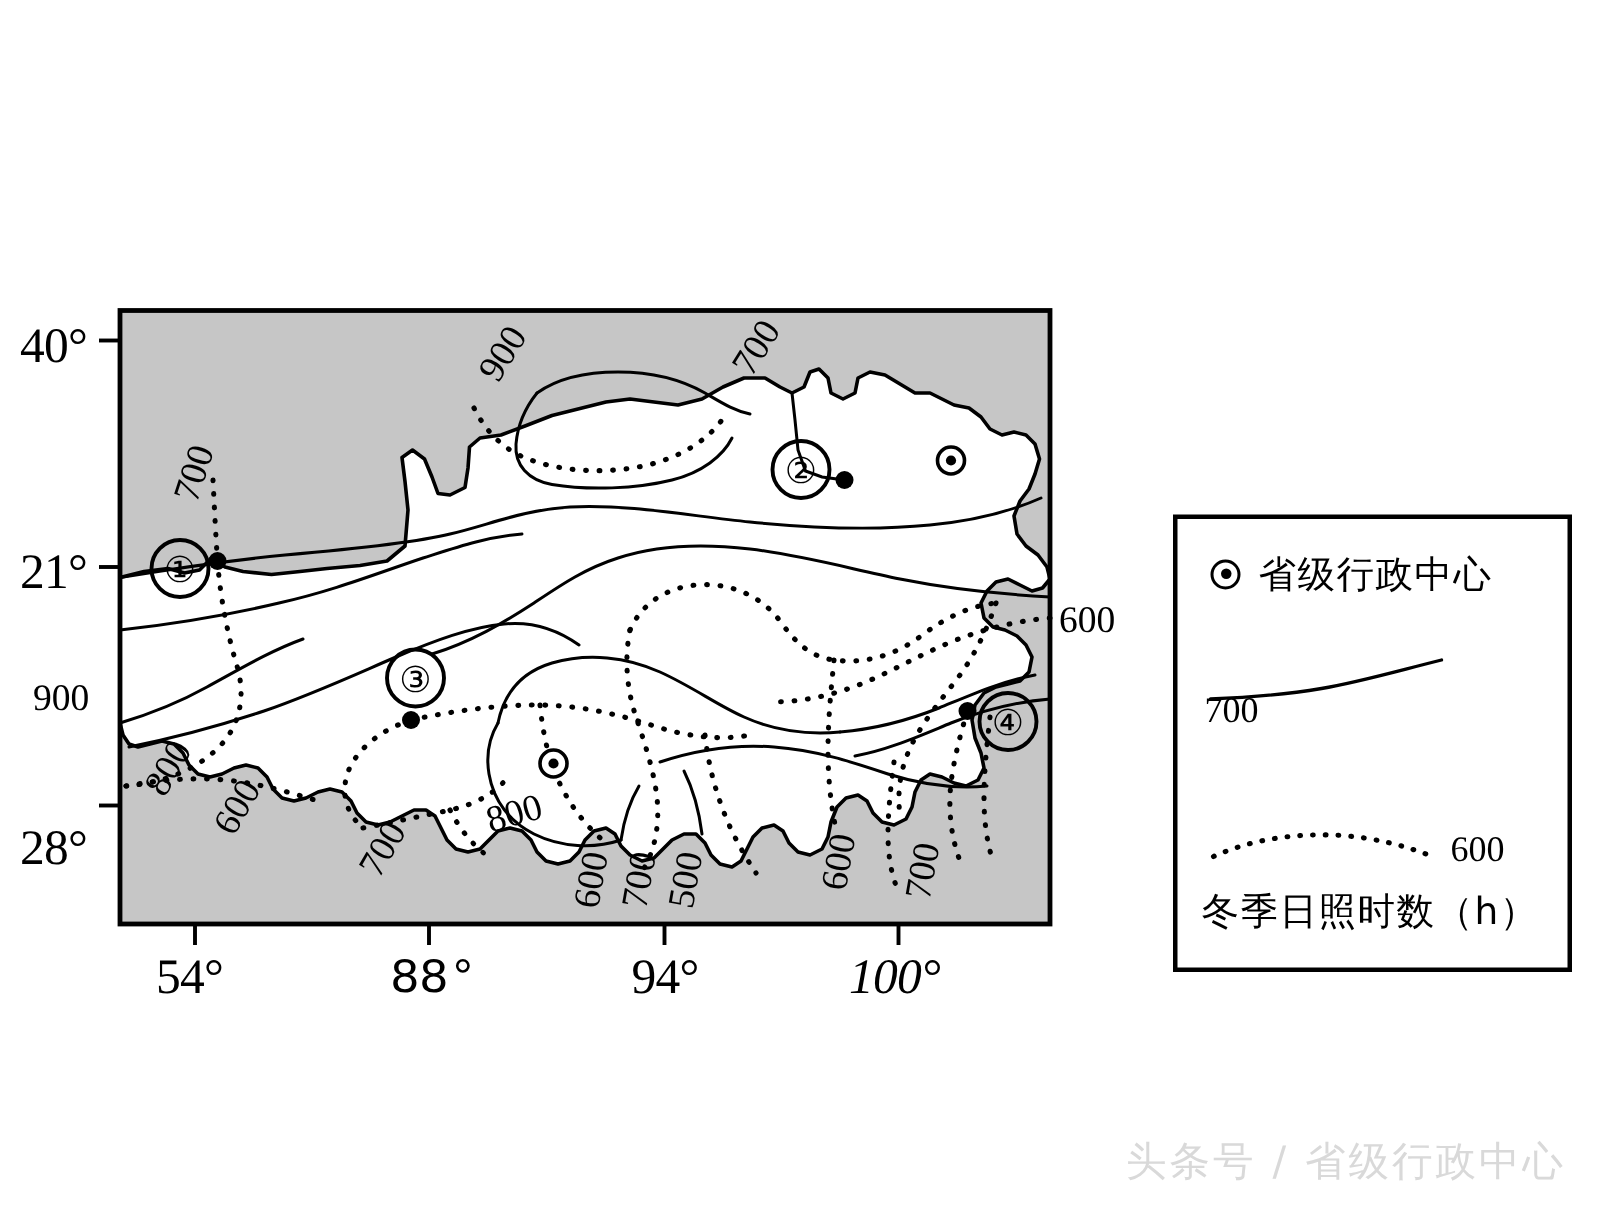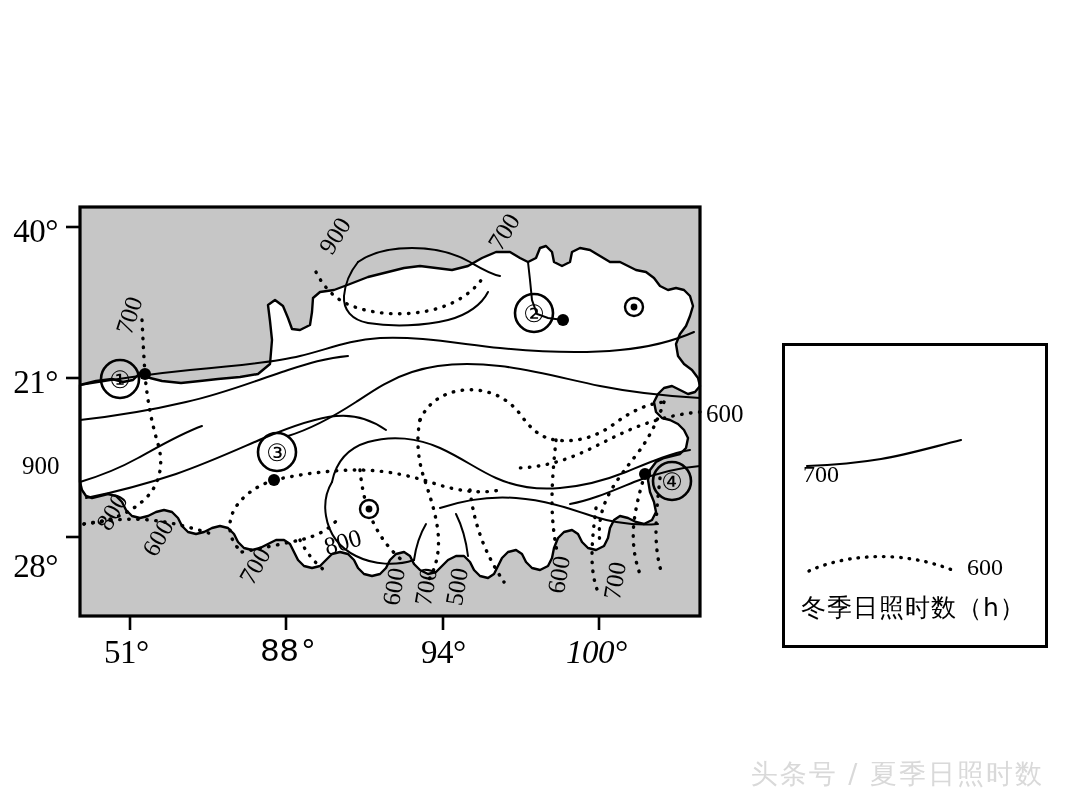--- a/index.html
+++ b/index.html
@@ -306,39 +306,43 @@
         <text transform="translate(465,588) rotate(-80)" text-anchor="middle">500</text>
         <text transform="translate(567,576) rotate(-80)" text-anchor="middle">600</text>
         <text transform="translate(623,582) rotate(-80)" text-anchor="middle">700</text>
       </g>
     </svg>
 
     <div class="axis-label lat-label" style="left:8px;  top:213px; width:50px;">40°</div>
     <div class="axis-label lat-label" style="left:8px;  top:364px; width:50px;">21°</div>
     <div class="axis-label lat-label" style="left:8px;  top:548px; width:50px;">28°</div>
 
-    <div class="axis-label" style="left:104px; top:634px;">51°</div>
+    <div class="axis-label" style="left:104px; top:634px;">54°</div>
     <div class="axis-label" style="left:260px; top:634px;font-family:Liberation Mono, monospace;">88°</div>
     <div class="axis-label" style="left:421px; top:634px;">94°</div>
     <div class="axis-label" style="left:566px; top:634px;font-style:italic;">100°</div>
 
     <div class="contour-side-label" style="left:22px; top:452px;">900</div>
     <div class="contour-side-label" style="left:706px; top:400px;">600</div>
   </div>
 
   <div id="legend">
 
+    <div class="legend-row" id="legend-row-center">
+      <span class="legend-city-symbol"></span>
+      <span class="legend-cn">省级行政中心</span>
+    </div>
 
     <svg id="legend-summer-sample" width="180" height="40" viewBox="0 0 180 40">
       <path d="M8,32 C34,31 58,29 82,25 C106,21 130,14 162,6" fill="none" stroke="#000" stroke-width="2.2" stroke-linecap="round"></path>
     </svg>
     <span class="legend-num" id="legend-summer-value">700</span>
 
     <svg id="legend-winter-sample" width="160" height="30" viewBox="0 0 160 30">
       <path d="M6,20 C30,9 60,4 92,6 C116,8 134,13 152,20" fill="none" stroke="#000" stroke-width="3.4" stroke-linecap="round" stroke-dasharray="0.5,8"></path>
     </svg>
     <span class="legend-num" id="legend-winter-value">600</span>
     <span class="legend-cn" id="legend-winter-text">冬季日照时数（h）</span>
   </div>
 
-  <div id="watermark">头条号 / 夏季日照时数</div>
+  <div id="watermark">头条号 / 省级行政中心</div>
 
 </div>
 
 </body></html>

